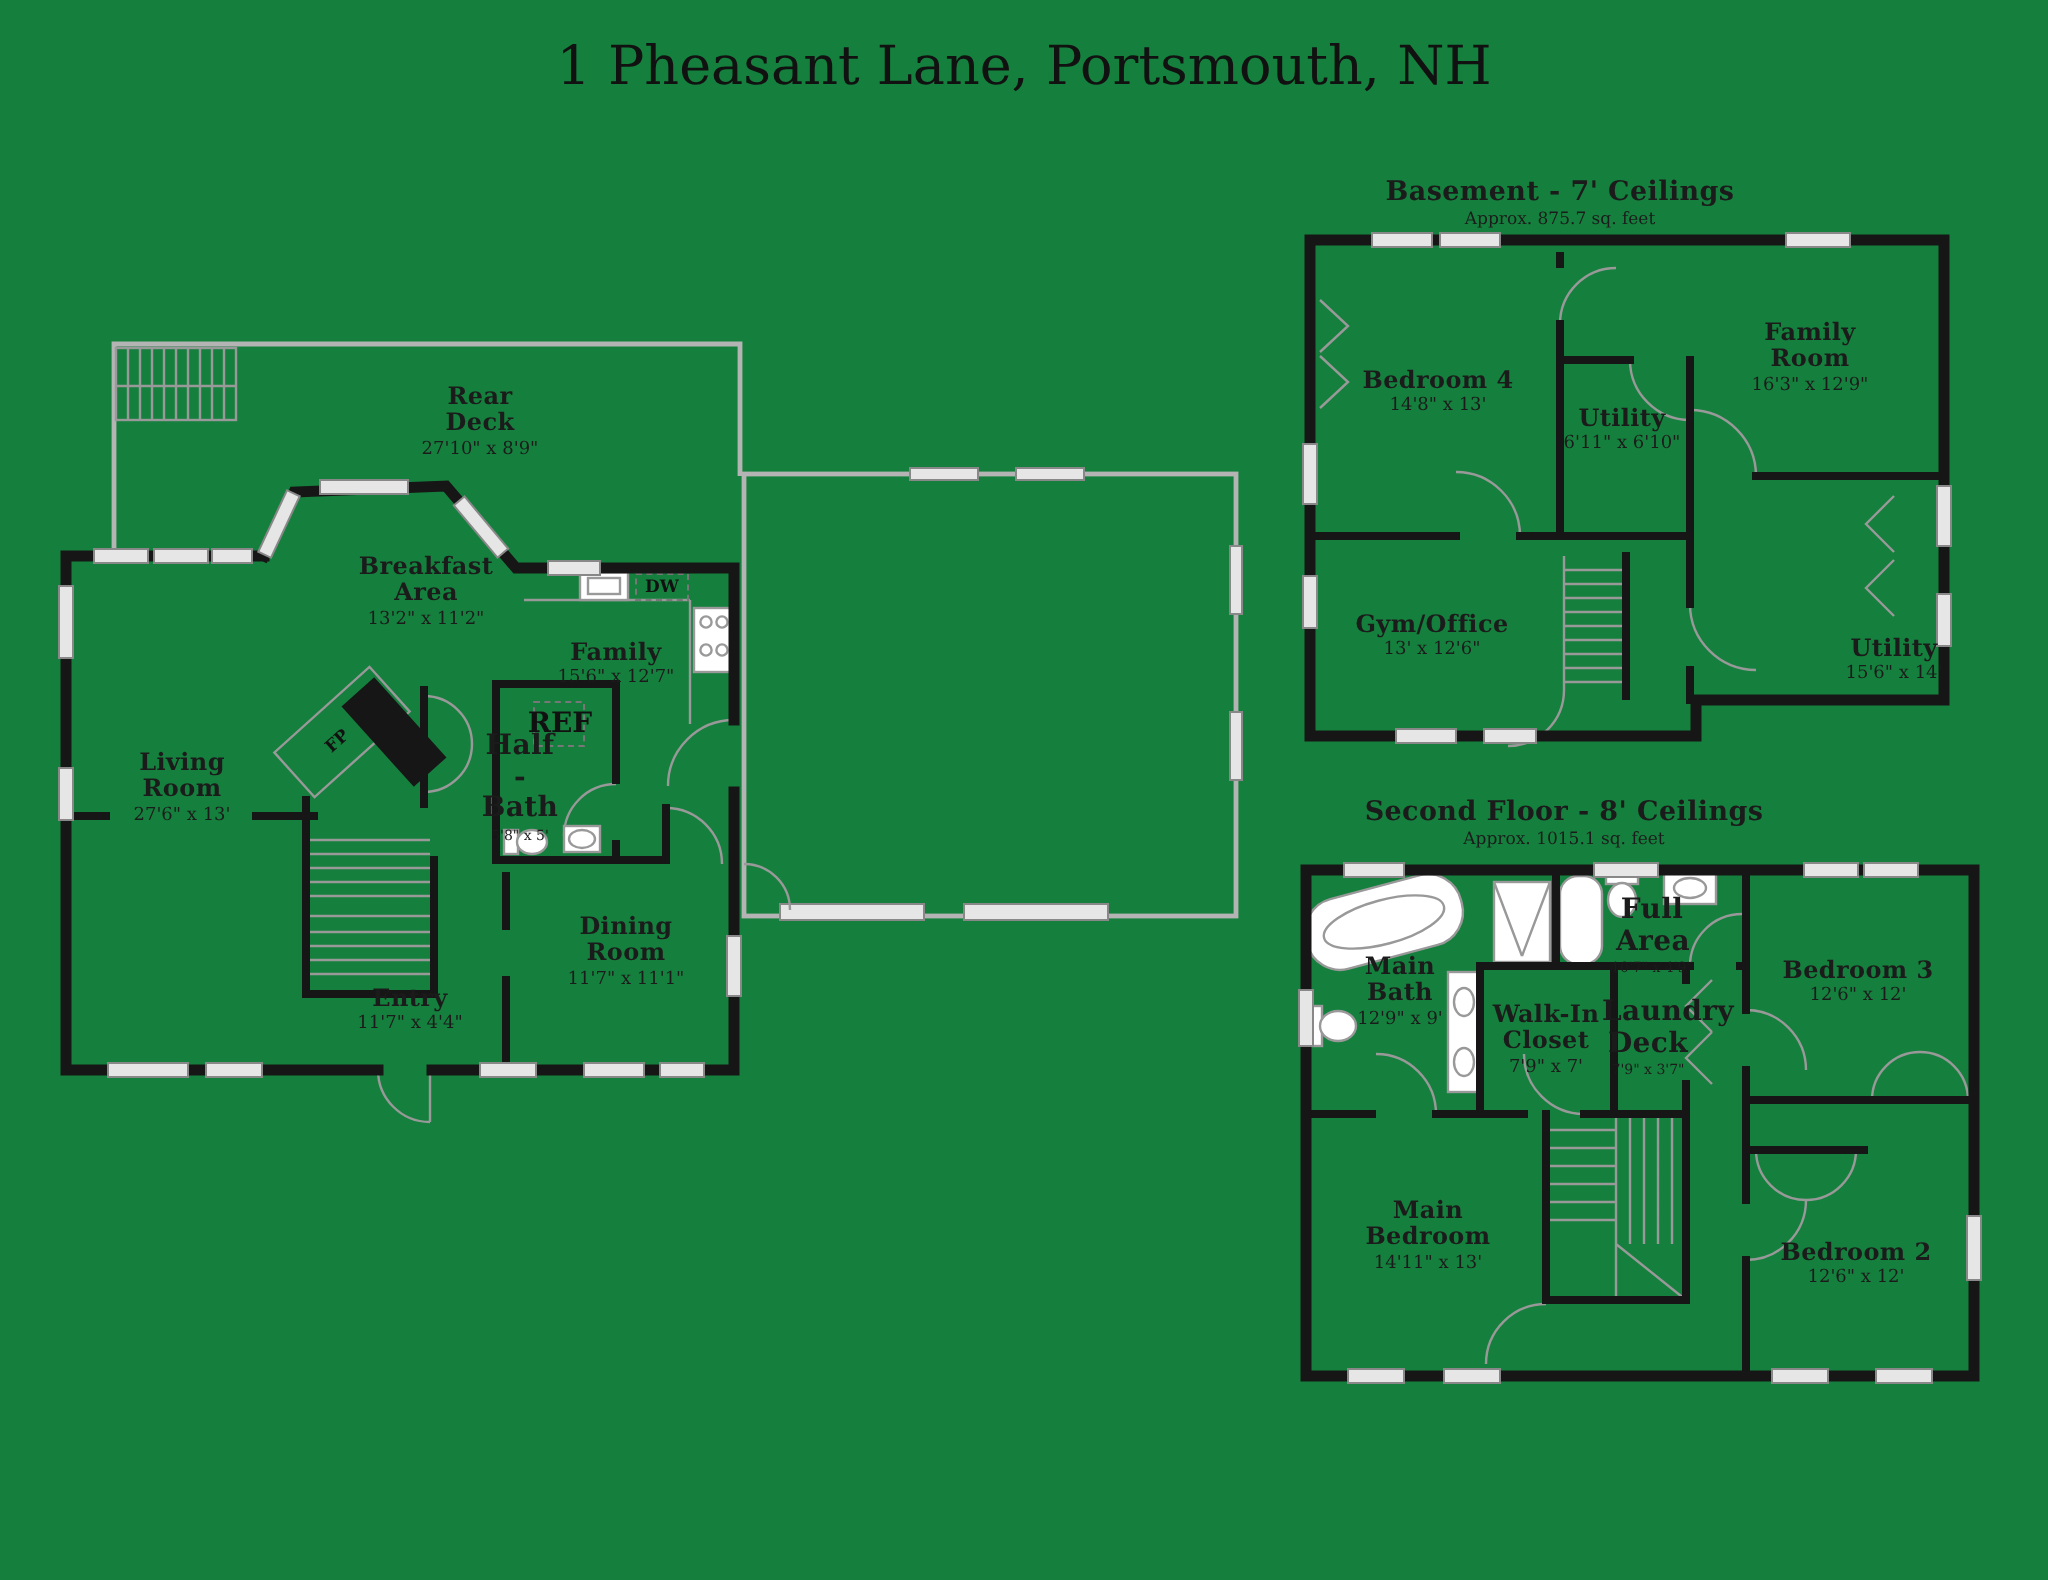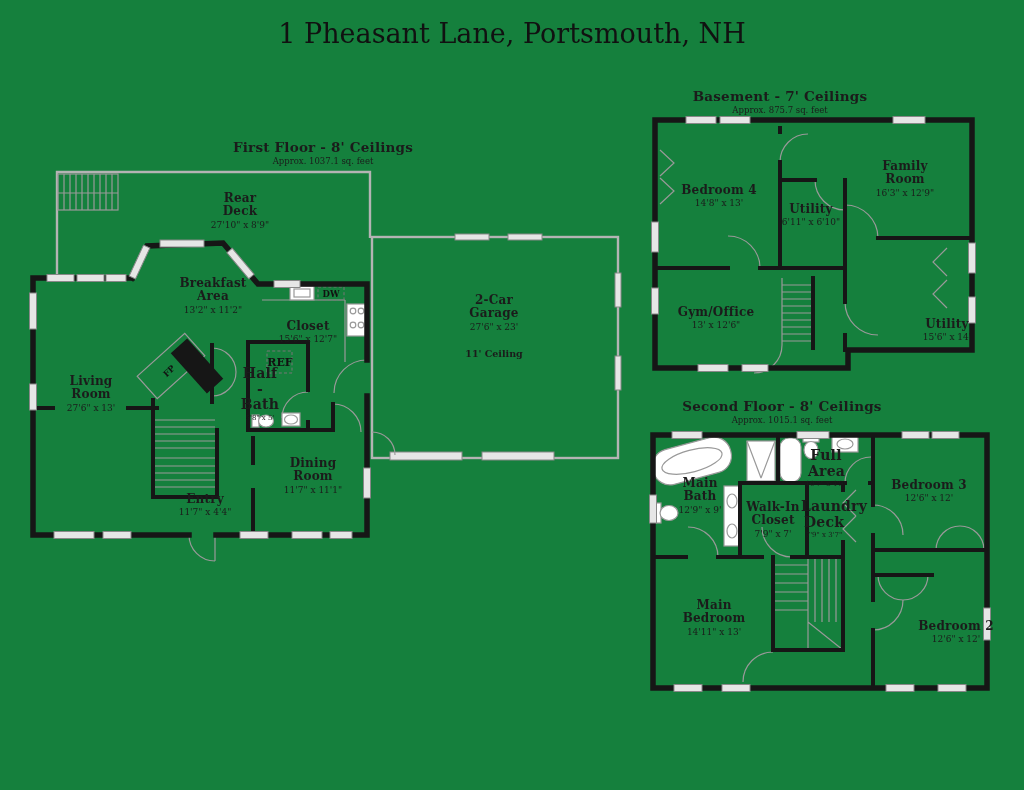--- a/index.html
+++ b/index.html
@@ -177,68 +177,59 @@
         <rect class="win" x="649.5" y="495" width="7" height="28"></rect>
         <rect class="win" x="983.5" y="608" width="7" height="32"></rect>
         <rect class="win" x="674" y="684.5" width="28" height="7"></rect>
         <rect class="win" x="722" y="684.5" width="28" height="7"></rect>
         <rect class="win" x="886" y="684.5" width="28" height="7"></rect>
         <rect class="win" x="938" y="684.5" width="28" height="7"></rect>
       </g>
     </g>
   </svg>
 
-  <div class="fheader" style="left:323px;top:139px">
-    <div class="ftitle">First Floor - 8' Ceilings</div>
-    <div class="fsub">Approx. 1037.1 sq. feet</div>
-  </div>
   <div class="fheader" style="left:780px;top:88px">
     <div class="ftitle">Basement - 7' Ceilings</div>
     <div class="fsub">Approx. 875.7 sq. feet</div>
   </div>
   <div class="fheader" style="left:782px;top:398px">
     <div class="ftitle">Second Floor - 8' Ceilings</div>
     <div class="fsub">Approx. 1015.1 sq. feet</div>
   </div>
 
   <div class="room" style="left:240px;top:211px;width:44px">
     <div class="rname">Rear Deck</div>
     <div class="rdims">27'10" x 8'9"</div>
   </div>
   <div class="room" style="left:213px;top:296px;width:80px">
     <div class="rname">Breakfast Area</div>
     <div class="rdims">13'2" x 11'2"</div>
   </div>
   <div class="room" style="left:308px;top:332px;width:80px">
-    <div class="rname">Closet</div>
+    <div class="rname">Family</div>
     <div class="rdims">15'6" x 12'7"</div>
   </div>
   <div class="room" style="left:91px;top:394px;width:54px">
     <div class="rname">Living Room</div>
     <div class="rdims">27'6" x 13'</div>
   </div>
   <div class="room small" style="left:260px;top:394px;width:40px">
     <div class="rname">Half - Bath</div>
     <div class="rdims">5'8" x 5'</div>
   </div>
   <div class="room" style="left:313px;top:476px;width:54px">
     <div class="rname">Dining Room</div>
     <div class="rdims">11'7" x 11'1"</div>
   </div>
   <div class="room" style="left:205px;top:505px;width:70px">
     <div class="rname">Entry</div>
     <div class="rdims">11'7" x 4'4"</div>
   </div>
-  <div class="room" style="left:494px;top:326px;width:58px">
-    <div class="rname">2-Car Garage</div>
-    <div class="rdims">27'6" x 23'</div>
-    <div class="rceil">11' Ceiling</div>
-  </div>
   <div class="anno" style="left:169px;top:371px;transform:translate(-50%,-50%) rotate(-42deg)">FP</div>
-  <div class="anno" style="left:280px;top:362px;transform:translate(-50%,-50%);font-size:11px">REF</div>
+  <div class="anno" style="left:280px;top:362px;transform:translate(-50%,-50%);font-size:14px">REF</div>
   <div class="anno" style="left:331px;top:293.5px;transform:translate(-50%,-50%)">DW</div>
 
   <div class="room" style="left:719px;top:196px;width:92px">
     <div class="rname">Bedroom 4</div>
     <div class="rdims">14'8" x 13'</div>
   </div>
   <div class="room" style="left:811px;top:215px;width:70px">
     <div class="rname">Utility</div>
     <div class="rdims">6'11" x 6'10"</div>
   </div>
@@ -272,18 +263,18 @@
     <div class="rdims">7'9" x 3'7"</div>
   </div>
   <div class="room" style="left:929px;top:491px;width:100px">
     <div class="rname">Bedroom 3</div>
     <div class="rdims">12'6" x 12'</div>
   </div>
   <div class="room" style="left:714px;top:618px;width:72px">
     <div class="rname">Main Bedroom</div>
     <div class="rdims">14'11" x 13'</div>
   </div>
-  <div class="room" style="left:956px;top:632px;width:100px">
+  <div class="room" style="left:928px;top:632px;width:100px">
     <div class="rname">Bedroom 2</div>
     <div class="rdims">12'6" x 12'</div>
   </div>
 
 </div>
 
 </body></html>

